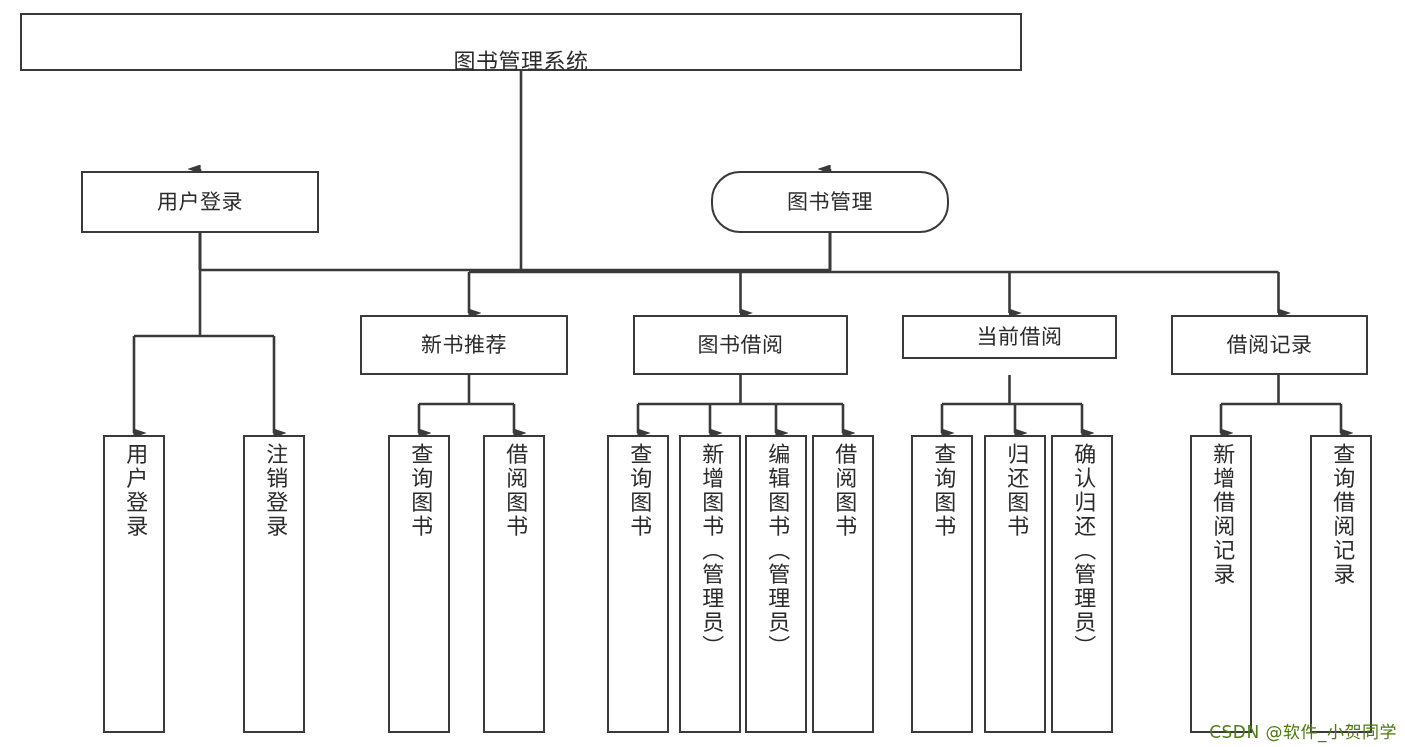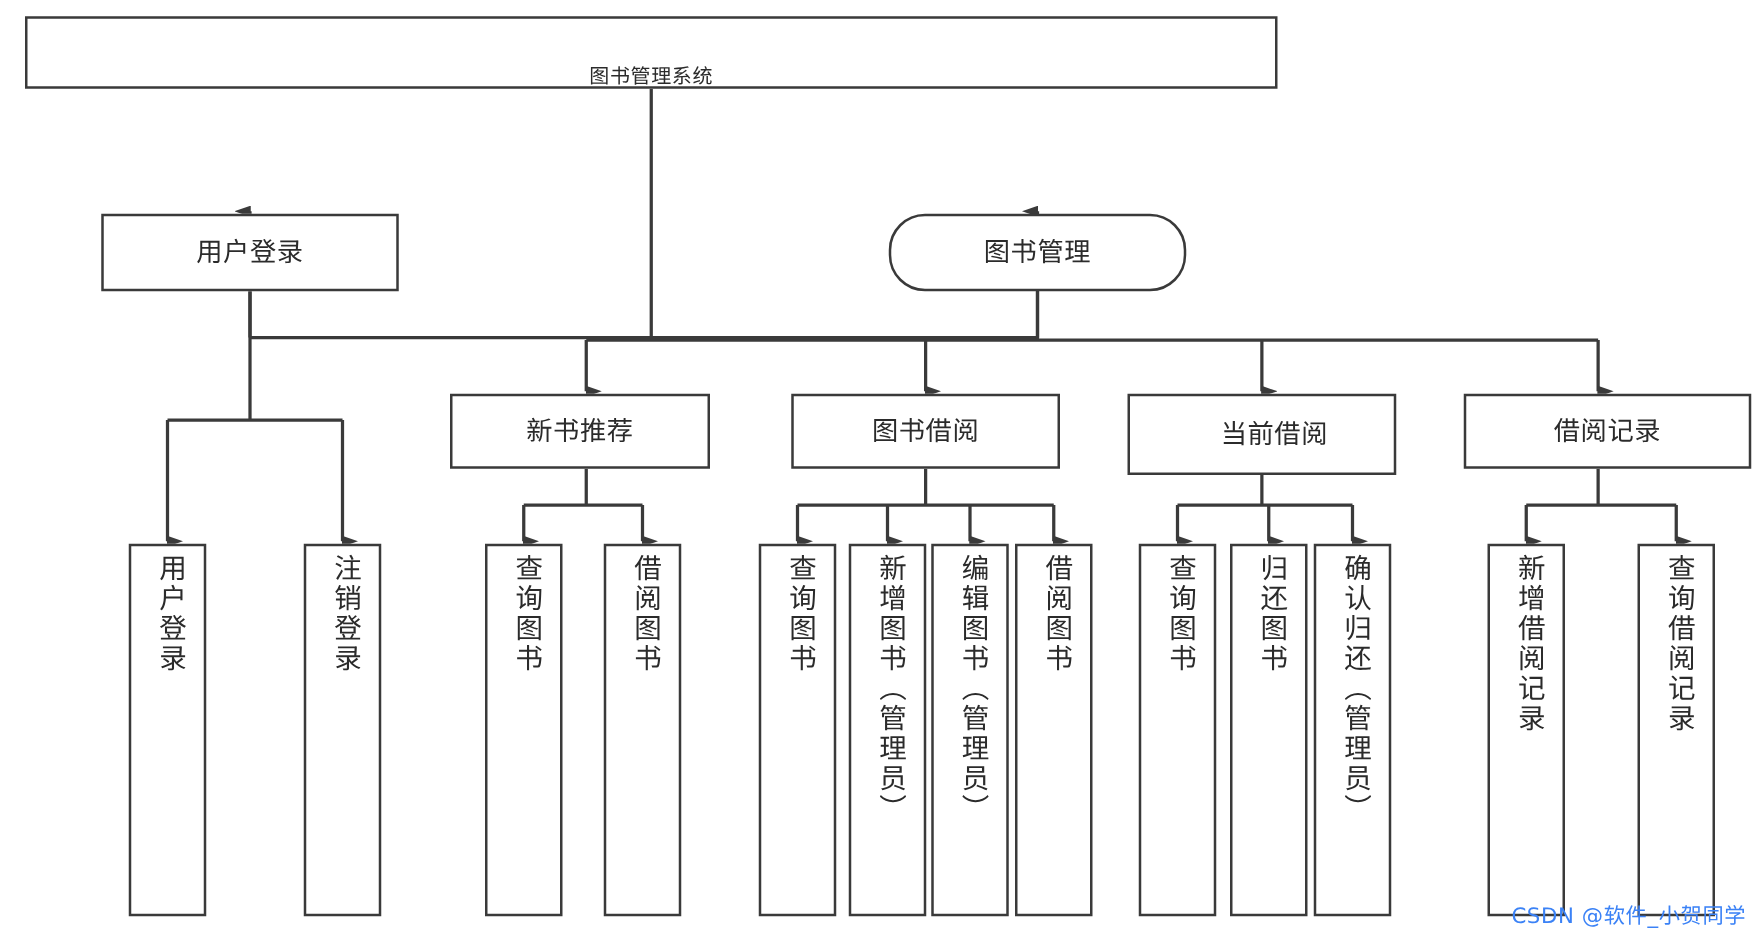--- a/index.html
+++ b/index.html
@@ -42,21 +42,21 @@
     line-height: 1.18;
     letter-spacing: 0.5px;
     white-space: nowrap;
     user-select: none;
   }
   
   .node.horiz .node-label {
     font-size: 21px;
   }
   .node.root .node-label {
-    font-size: 16px;
+    font-size: 22px;
     margin-top: 39px;
   }
   
   .node.leaf {
     align-items: flex-start;
     justify-content: center;
     padding-top: 6px;
   }
   .node.leaf .node-label {
     writing-mode: vertical-rl;
@@ -64,21 +64,21 @@
     font-size: 22px;
     line-height: 1.12;
     letter-spacing: 2px;
     white-space: normal;
   }
   #watermark {
     position: absolute;
     right: 8px;
     bottom: 4px;
     font-size: 17px;
-    color: #3b82f6;
+    color: #4d7c0f;
     letter-spacing: 0.5px;
     z-index: 6;
     user-select: none;
     white-space: nowrap;
     margin-top: 28px;
   }
 </style>
 </head>
 <body>
 
@@ -137,24 +137,24 @@
   <div class="node horiz" id="node-l2-1" style="left: 711px; top: 171px; width: 238px; height: 62px; border-radius: 29px;">
     <span class="node-label">图书管理</span>
   </div>
 
   <div class="node horiz" id="node-l3-0" style="left: 360px; top: 315px; width: 208px; height: 60px;">
     <span class="node-label">新书推荐</span>
   </div>
   <div class="node horiz" id="node-l3-1" style="left: 633px; top: 315px; width: 215px; height: 60px;">
     <span class="node-label">图书借阅</span>
   </div>
-  <div class="node horiz" id="node-l3-2" style="left: 902px; top: 315px; width: 215px; height: 65px; padding-left: 20px;">
+  <div class="node horiz" id="node-l3-2" style="left: 902px; top: 315px; width: 215px; height: 44px; padding-left: 20px;">
     <span class="node-label">当前借阅</span>
   </div>
-  <div class="node horiz" id="node-l3-3" style="left: 1171px; top: 315px; width: 230px; height: 60px;">
+  <div class="node horiz" id="node-l3-3" style="left: 1171px; top: 315px; width: 197px; height: 60px;">
     <span class="node-label">借阅记录</span>
   </div>
 
   <div class="node leaf" id="node-leaf-0" style="left: 103px; top: 435px; width: 62px; height: 298px;">
     <span class="node-label">用户登录</span>
   </div>
   <div class="node leaf" id="node-leaf-1" style="left: 243px; top: 435px; width: 62px; height: 298px;">
     <span class="node-label">注销登录</span>
   </div>
   <div class="node leaf" id="node-leaf-2" style="left: 388px; top: 435px; width: 62px; height: 298px;">

